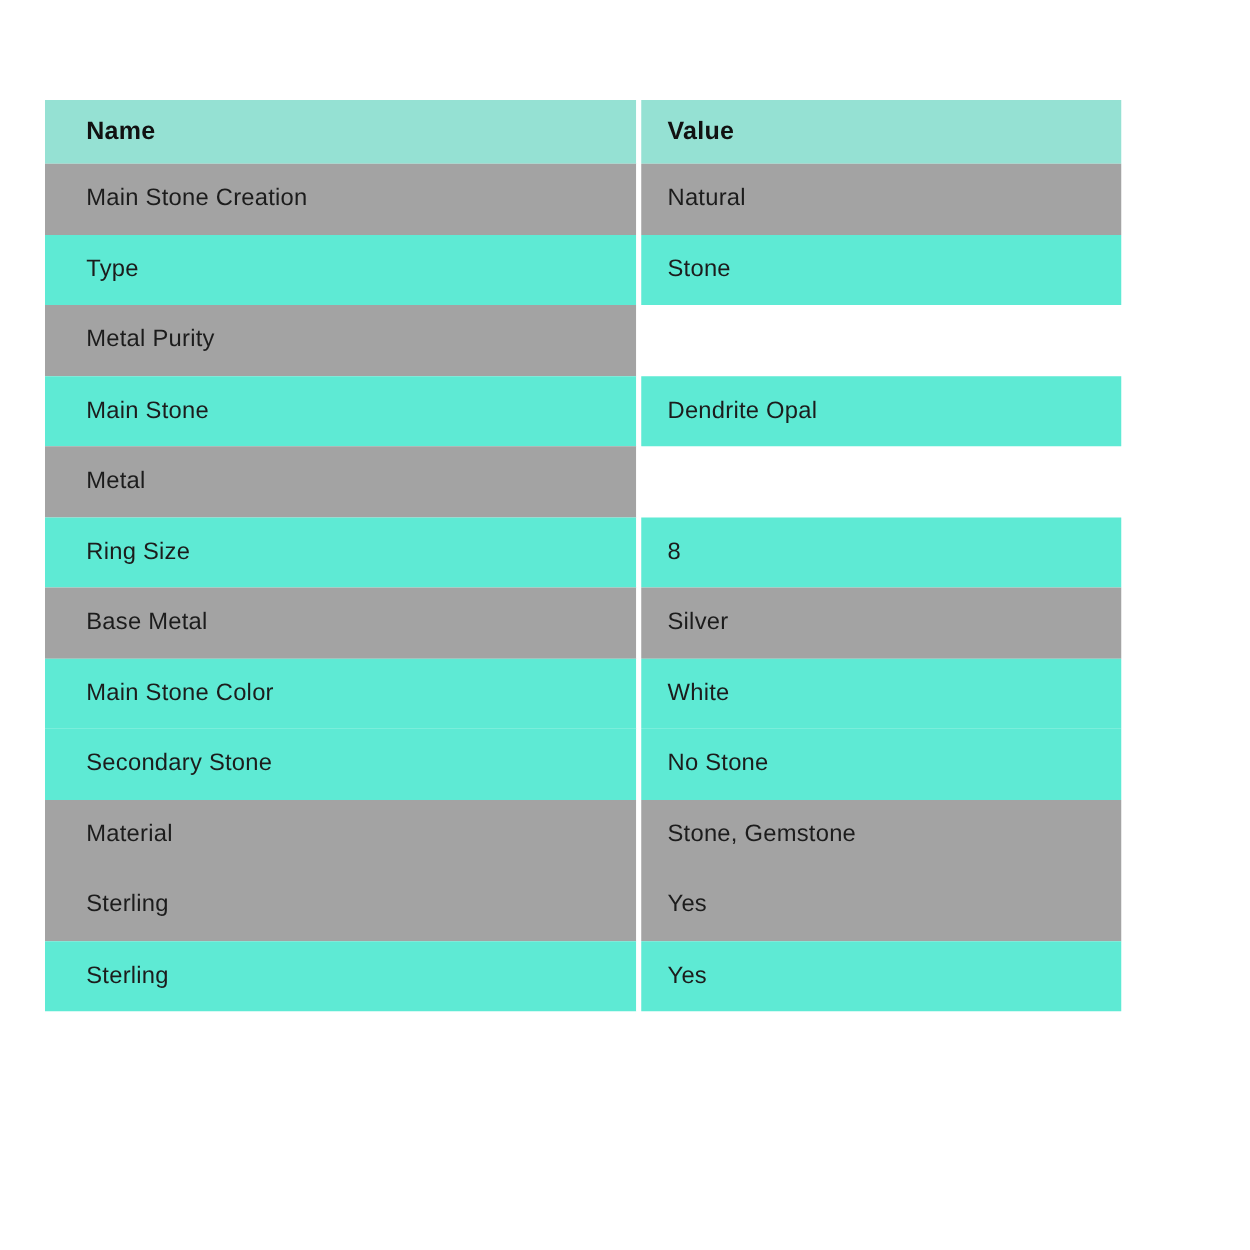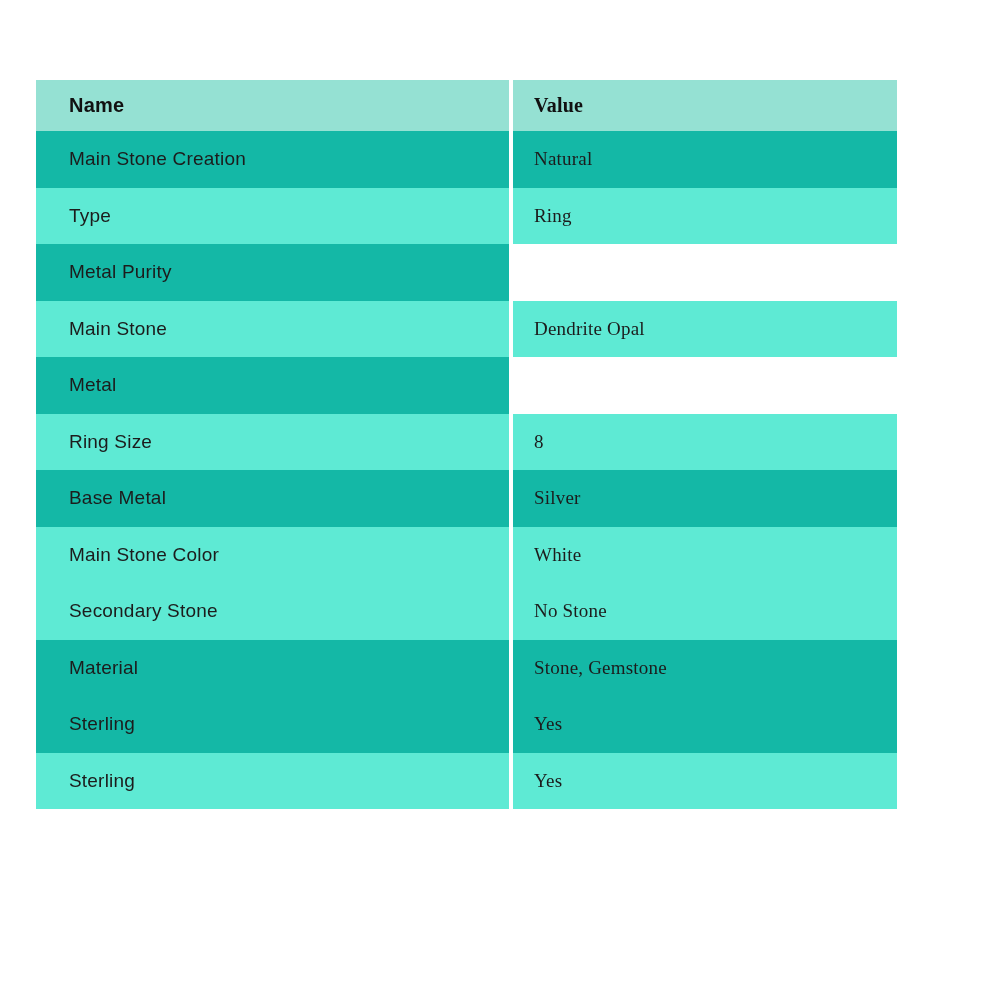--- a/index.html
+++ b/index.html
@@ -28,59 +28,58 @@
     font-size: 19px;
     letter-spacing: 0.2px;
   }
   .name-cell {
     width: 473px;
     padding-left: 33px;
   }
   .value-cell {
     width: 384px;
     padding-left: 21px;
-    font-family: Liberation Serif, serif;
   }
   .col-gap {
     width: 4px;
     background: #ffffff;
     flex: 0 0 4px;
   }
   .header-row .cell {
     height: 51px;
     background: #95e1d3;
     font-size: 20px;
     font-weight: 600;
     color: #111111;
   }
   .body-row .cell {
     height: 56.5px;
   }
-  .body-row.even .cell { background: #14b8a6; }
+  .body-row.even .cell { background: #a3a3a3; }
   .body-row.odd  .cell { background: #5eead4; }
 </style>
 </head>
 <body>
 
 <div class="spec-table">
   <div class="row header-row">
     <div class="cell name-cell">Name</div>
     <div class="col-gap"></div>
     <div class="cell value-cell">Value</div>
   </div>
   <div id="table-body">
       <div class="row body-row even">
         <div class="cell name-cell">Main Stone Creation</div>
         <div class="col-gap"></div>
         <div class="cell value-cell">Natural</div>
       </div>
       <div class="row body-row odd">
         <div class="cell name-cell">Type</div>
         <div class="col-gap"></div>
-        <div class="cell value-cell">Ring</div>
+        <div class="cell value-cell">Stone</div>
       </div>
       <div class="row body-row even">
         <div class="cell name-cell">Metal Purity</div>
         <div class="col-gap"></div>
       </div>
       <div class="row body-row odd">
         <div class="cell name-cell">Main Stone</div>
         <div class="col-gap"></div>
         <div class="cell value-cell">Dendrite Opal</div>
       </div>

